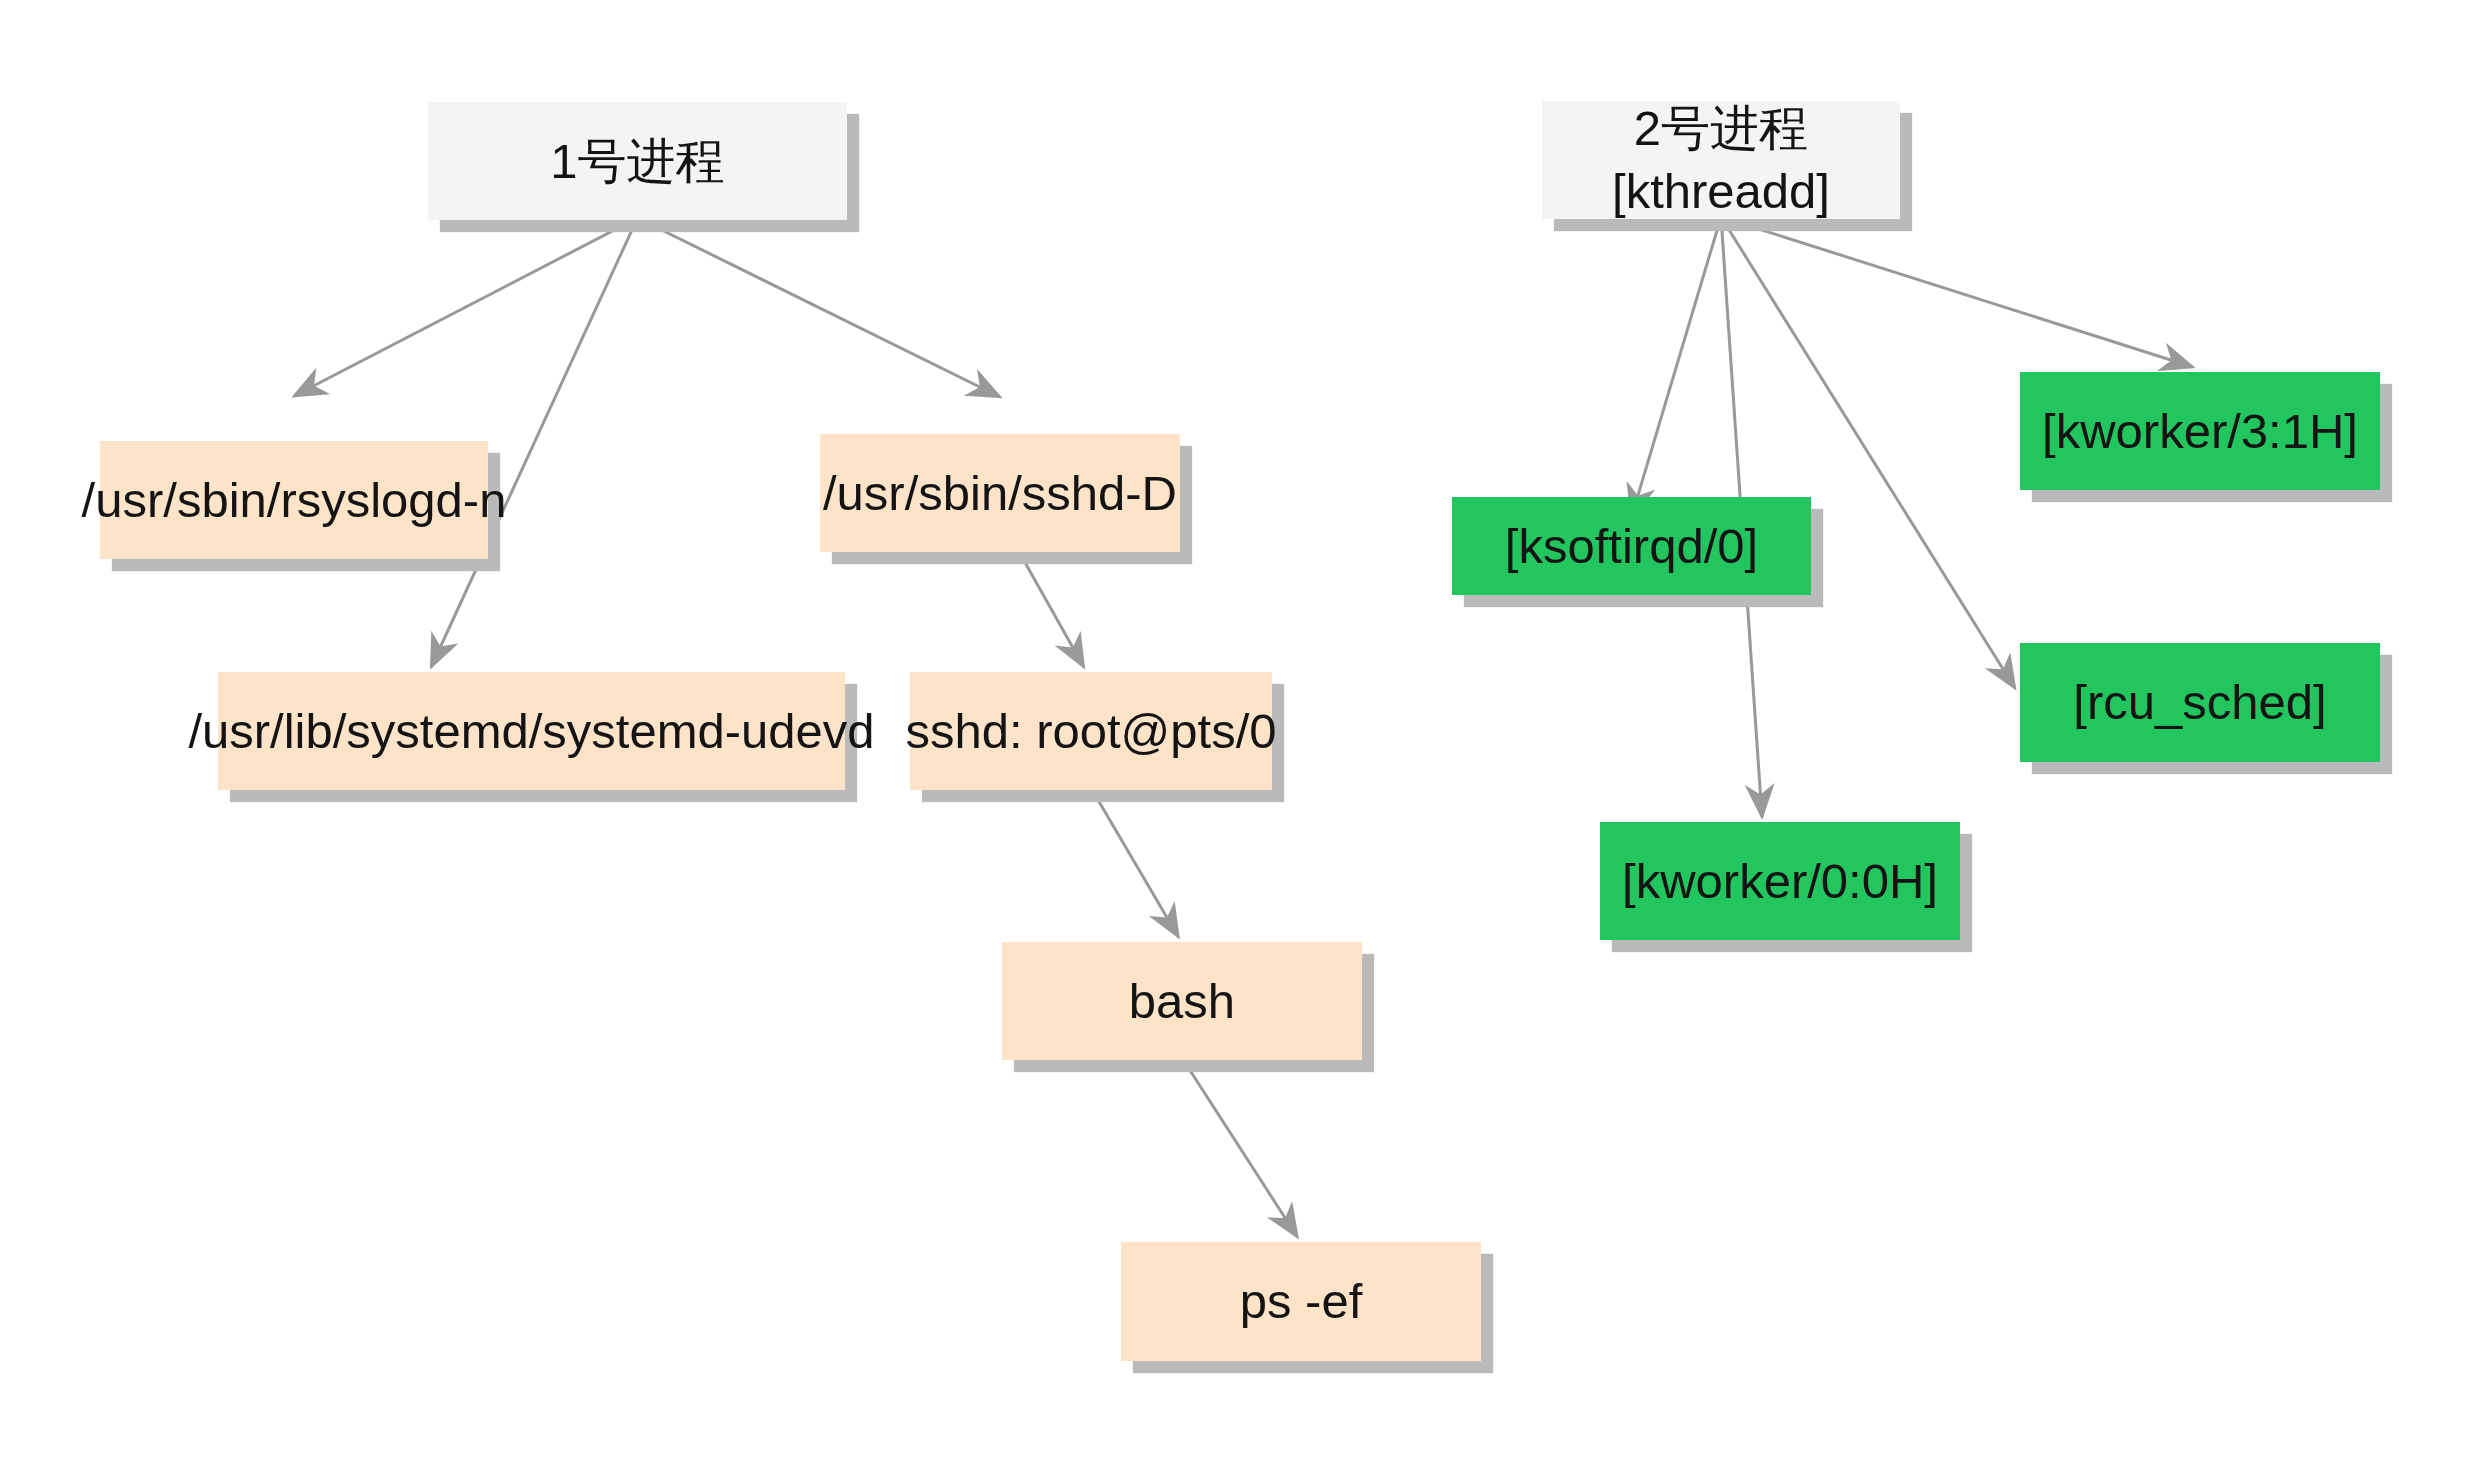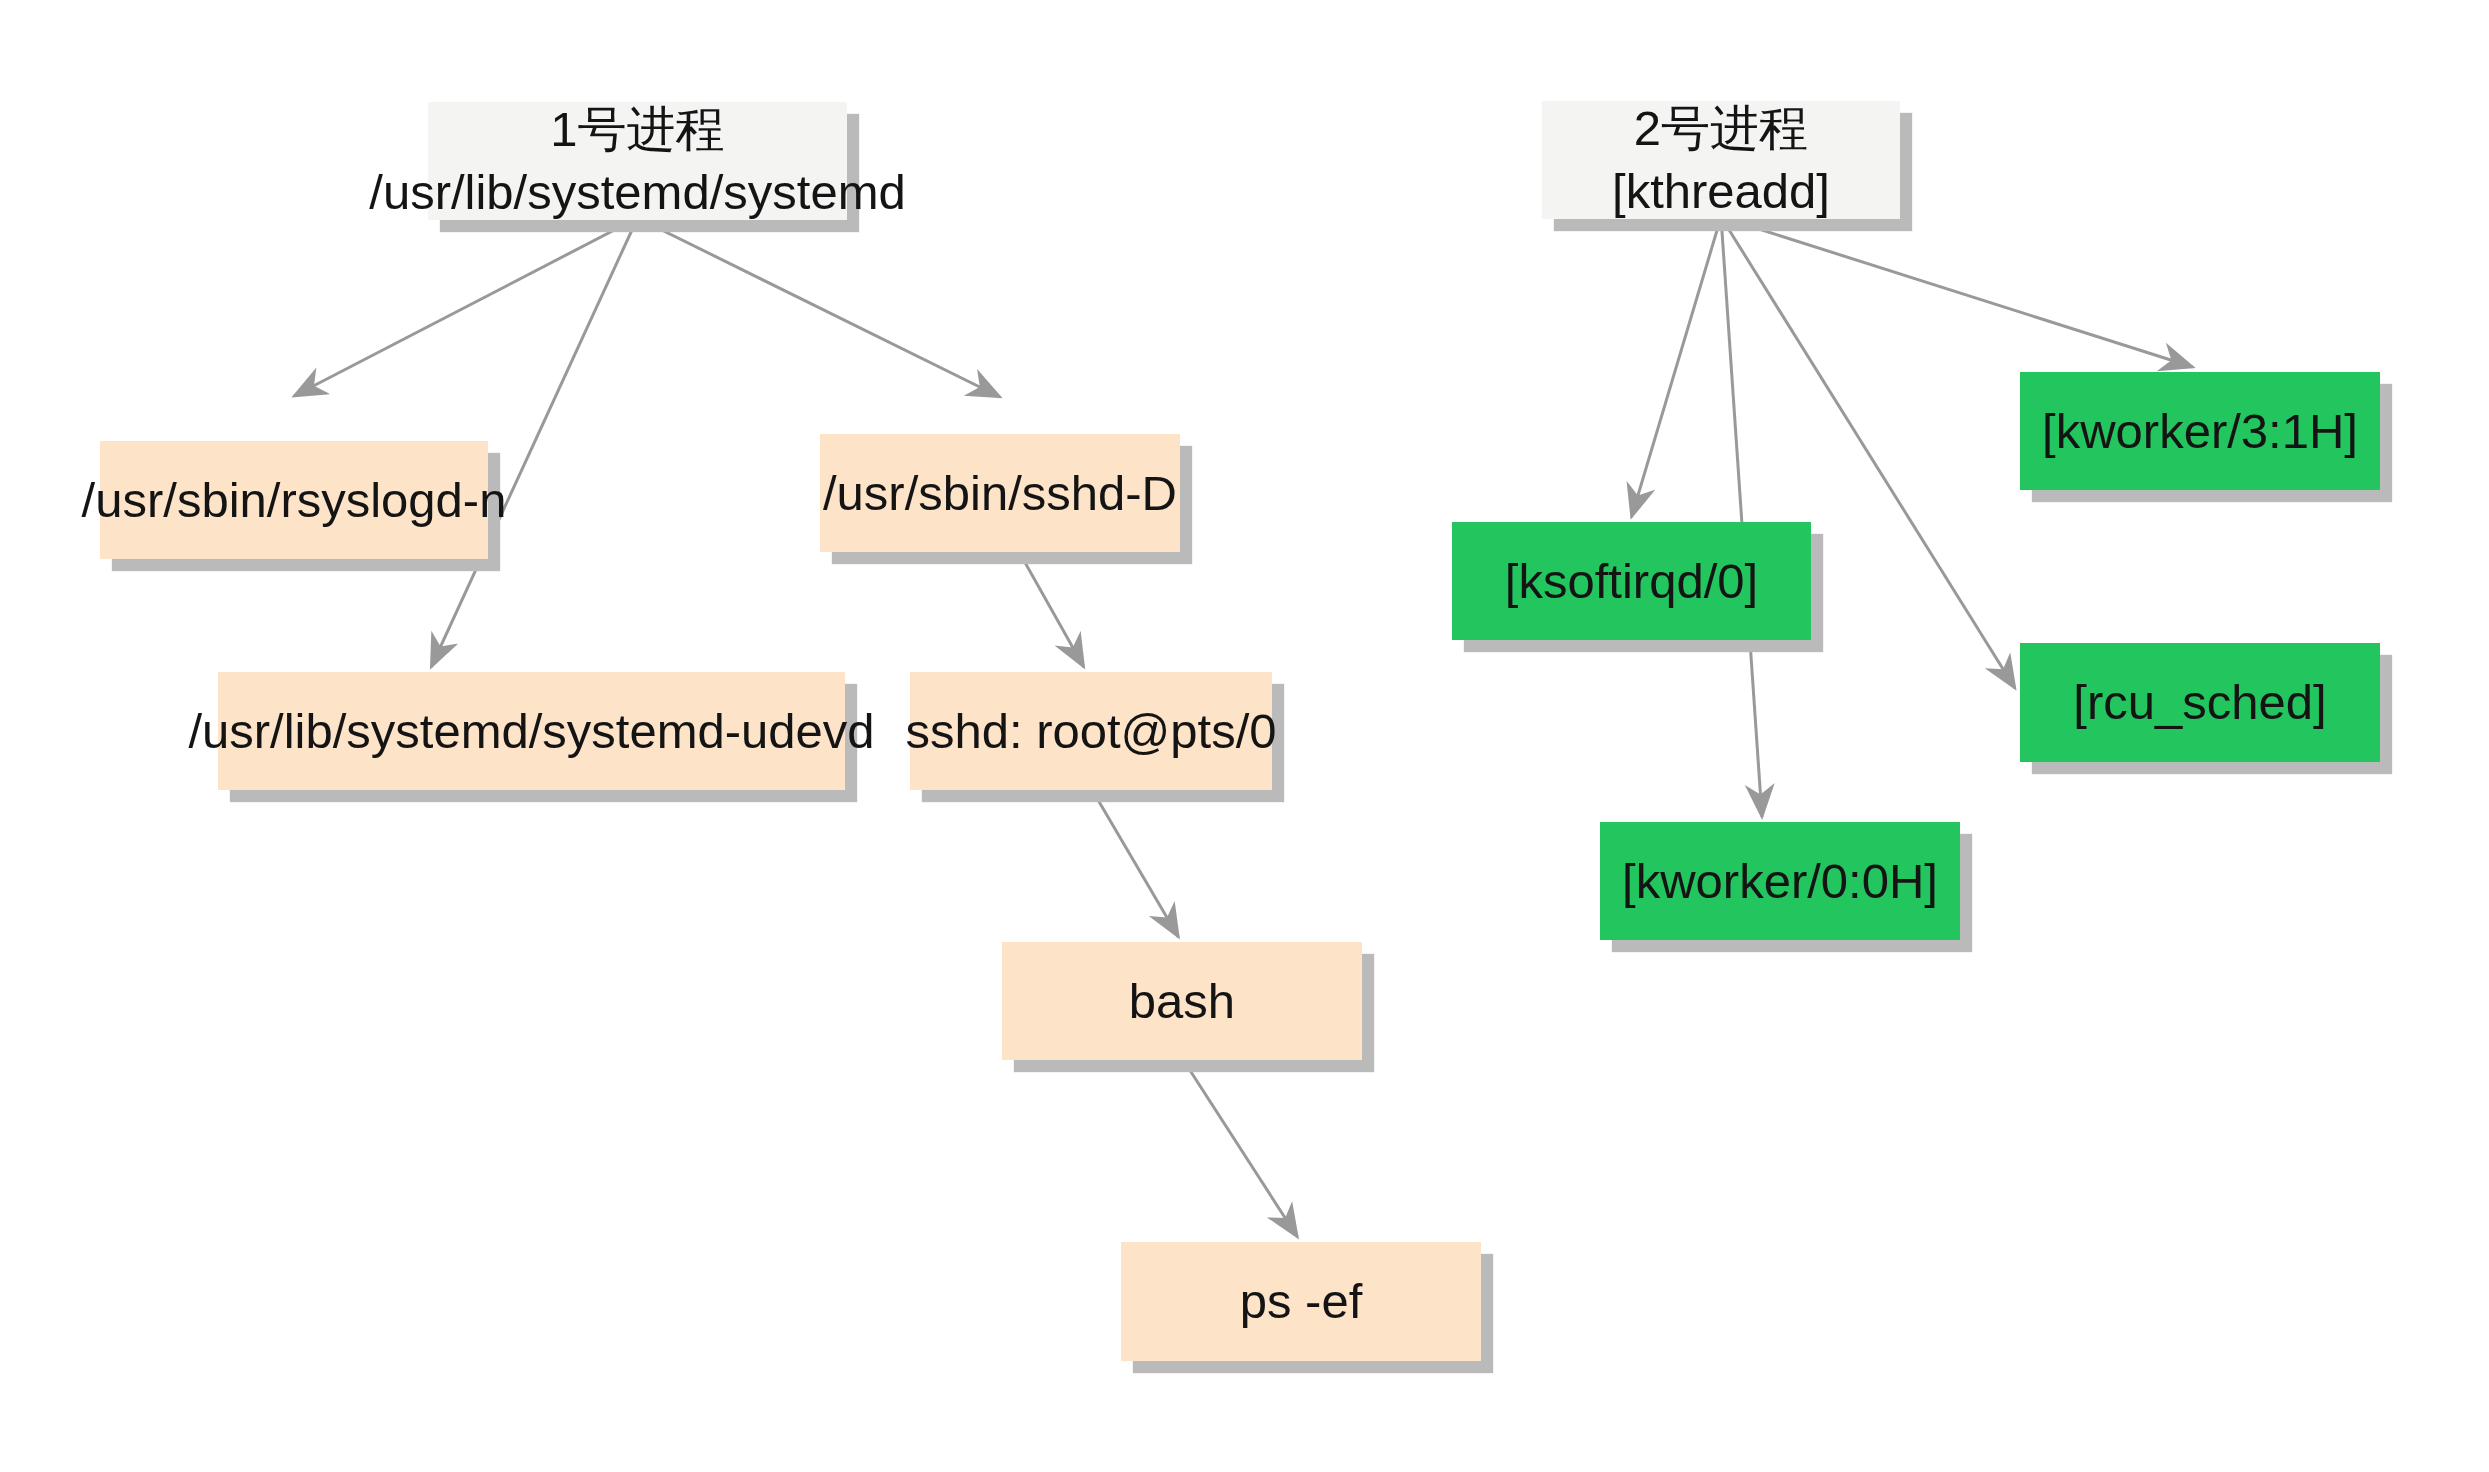--- a/index.html
+++ b/index.html
@@ -44,21 +44,20 @@
         <line x1="1182" y1="1058" x2="1297.4" y2="1237" class="edge-line" marker-end="url(#arrowhead)"></line>
         <line x1="1721" y1="217" x2="1631.5" y2="517" class="edge-line" marker-end="url(#arrowhead)"></line>
         <line x1="1721" y1="217" x2="2192.8" y2="367" class="edge-line" marker-end="url(#arrowhead)"></line>
         <line x1="1721" y1="217" x2="2015" y2="688.22" class="edge-line" marker-end="url(#arrowhead)"></line>
         <line x1="1721" y1="217" x2="1762" y2="817" class="edge-line" marker-end="url(#arrowhead)"></line>
       </g>
   </svg>
   <div id="node-layer">
       <div class="node fill-parent" style="left: 428px; top: 102px; width: 419px; height: 118px;">
         <div class="node-line">1号进程</div>
-        <div class="node-line">/usr/lib/systemd/systemd</div>
       </div>
       <div class="node fill-parent" style="left: 1542px; top: 101px; width: 358px; height: 118px;">
         <div class="node-line">2号进程</div>
         <div class="node-line">[kthreadd]</div>
       </div>
       <div class="node fill-peach" style="left: 100px; top: 401px; width: 388px; height: 118px; margin-top: 40px;">
         <div class="node-line">/usr/sbin/rsyslogd-n</div>
       </div>
       <div class="node fill-peach" style="left: 820px; top: 402px; width: 360px; height: 118px; margin-top: 32px;">
         <div class="node-line">/usr/sbin/sshd-D</div>
@@ -68,21 +67,21 @@
       </div>
       <div class="node fill-peach" style="left: 910px; top: 672px; width: 362px; height: 118px;">
         <div class="node-line">sshd: root@pts/0</div>
       </div>
       <div class="node fill-peach" style="left: 1002px; top: 942px; width: 360px; height: 118px;">
         <div class="node-line">bash</div>
       </div>
       <div class="node fill-peach" style="left: 1121px; top: 1242px; width: 360px; height: 119px;">
         <div class="node-line">ps -ef</div>
       </div>
-      <div class="node fill-yellow" style="left: 1452px; top: 522px; width: 359px; height: 118px;">
+      <div class="node fill-yellow" style="left: 1452px; top: 497px; width: 359px; height: 98px;">
         <div class="node-line">[ksoftirqd/0]</div>
       </div>
       <div class="node fill-yellow" style="left: 2020px; top: 372px; width: 360px; height: 118px;">
         <div class="node-line">[kworker/3:1H]</div>
       </div>
       <div class="node fill-yellow" style="left: 2020px; top: 643px; width: 360px; height: 119px; text-align: center;">
         <div class="node-line">[rcu_sched]</div>
       </div>
       <div class="node fill-yellow" style="left: 1600px; top: 822px; width: 360px; height: 118px;">
         <div class="node-line">[kworker/0:0H]</div>

